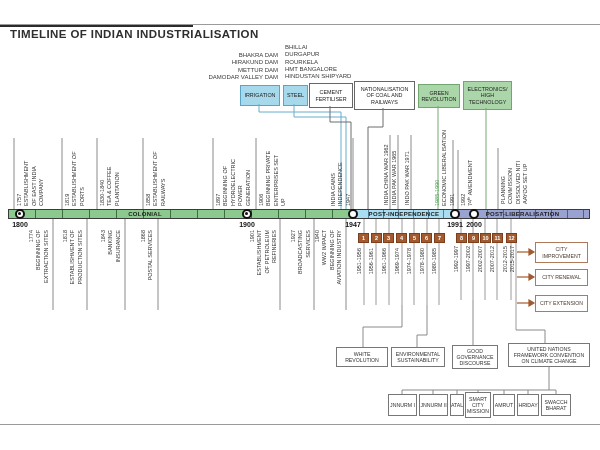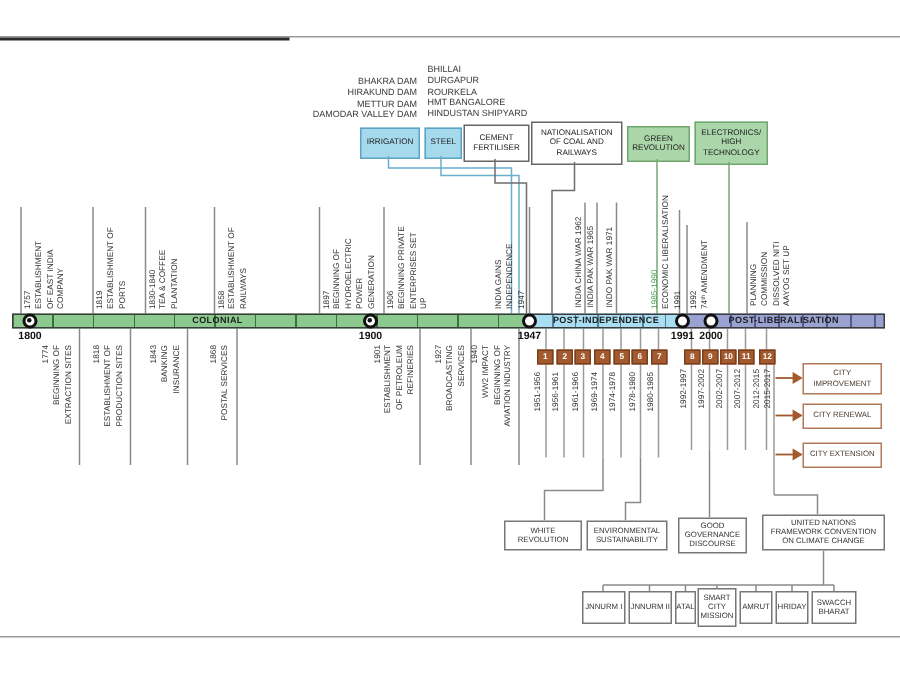--- a/index.html
+++ b/index.html
@@ -47,20 +47,21 @@
   .cbox{border-color:#b07a5a;color:#4a3a30;}
   svg.wires{position:absolute;left:0;top:0;}
 </style>
 </head>
 <body>
 
 <div class="canvas">
 
   <div class="rule" style="left:0;top:24px;width:600px;height:1px;"></div>
   <div class="rule-black" style="left:0;top:25px;width:193px;height:2px;"></div>
+  <div class="title">TIMELINE OF INDIAN INDUSTRIALISATION</div>
 
   <div class="list" style="left:158px;top:52px;width:120px;text-align:right;">
     <span>BHAKRA DAM</span>
     <span>HIRAKUND DAM</span>
     <span>METTUR DAM</span>
     <span>DAMODAR VALLEY DAM</span>
   </div>
   <div class="list" style="left:285px;top:44px;">
     <span>BHILLAI</span>
     <span>DURGAPUR</span>

